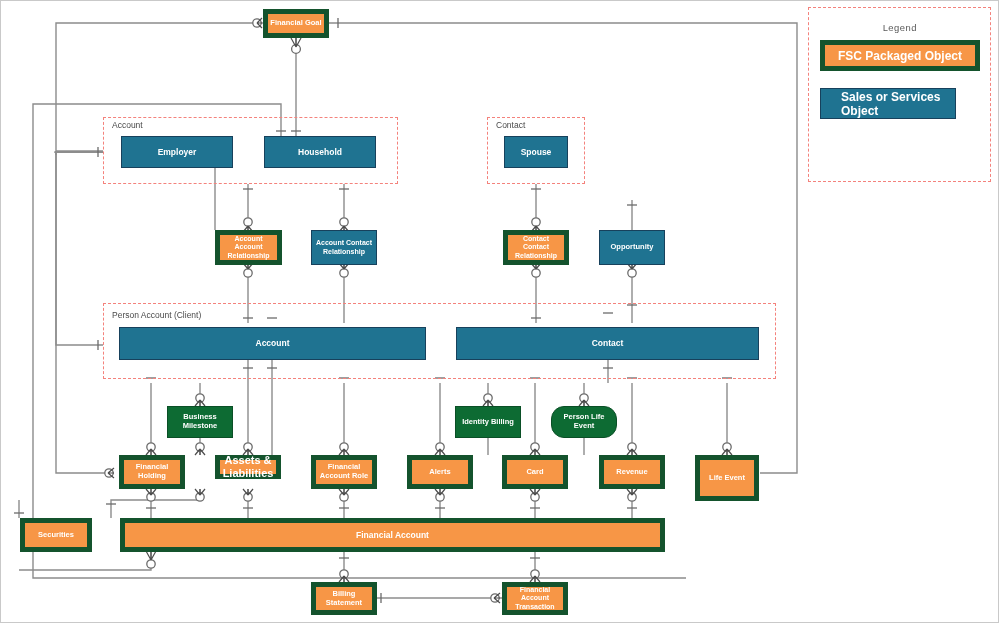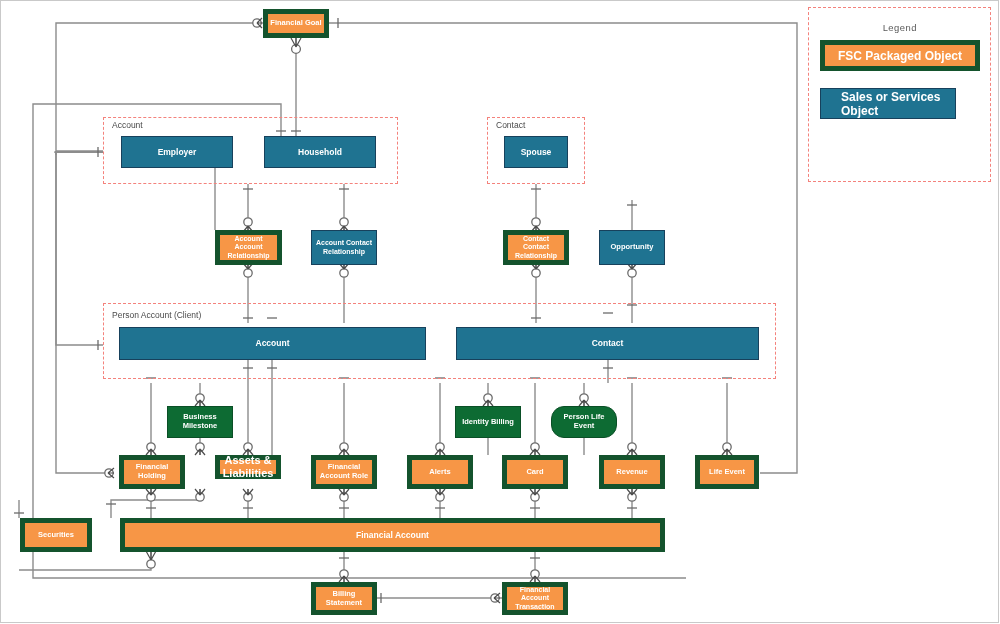--- a/index.html
+++ b/index.html
@@ -272,21 +272,21 @@
   </div>
   <div class="node n-orange" style="left:407px;top:455px;width:66px;height:34px;font-size:7.5px;">
     <span>Alerts</span>
   </div>
   <div class="node n-orange" style="left:502px;top:455px;width:66px;height:34px;font-size:7.5px;">
     <span>Card</span>
   </div>
   <div class="node n-orange" style="left:599px;top:455px;width:66px;height:34px;font-size:7.5px;">
     <span>Revenue</span>
   </div>
-  <div class="node n-orange" style="left:695px;top:455px;width:64px;height:34px;font-size:7.5px;">
+  <div class="node n-orange" style="left:695px;top:455px;width:64px;height:46px;font-size:7.5px;">
     <span>Life Event</span>
   </div>
 
   <div class="node n-orange" style="left:20px;top:518px;width:72px;height:34px;font-size:7.5px;">
     <span>Securities</span>
   </div>
   <div class="node n-orange" style="left:120px;top:518px;width:545px;height:34px;font-size:8.5px;">
     <span>Financial Account</span>
   </div>
 

